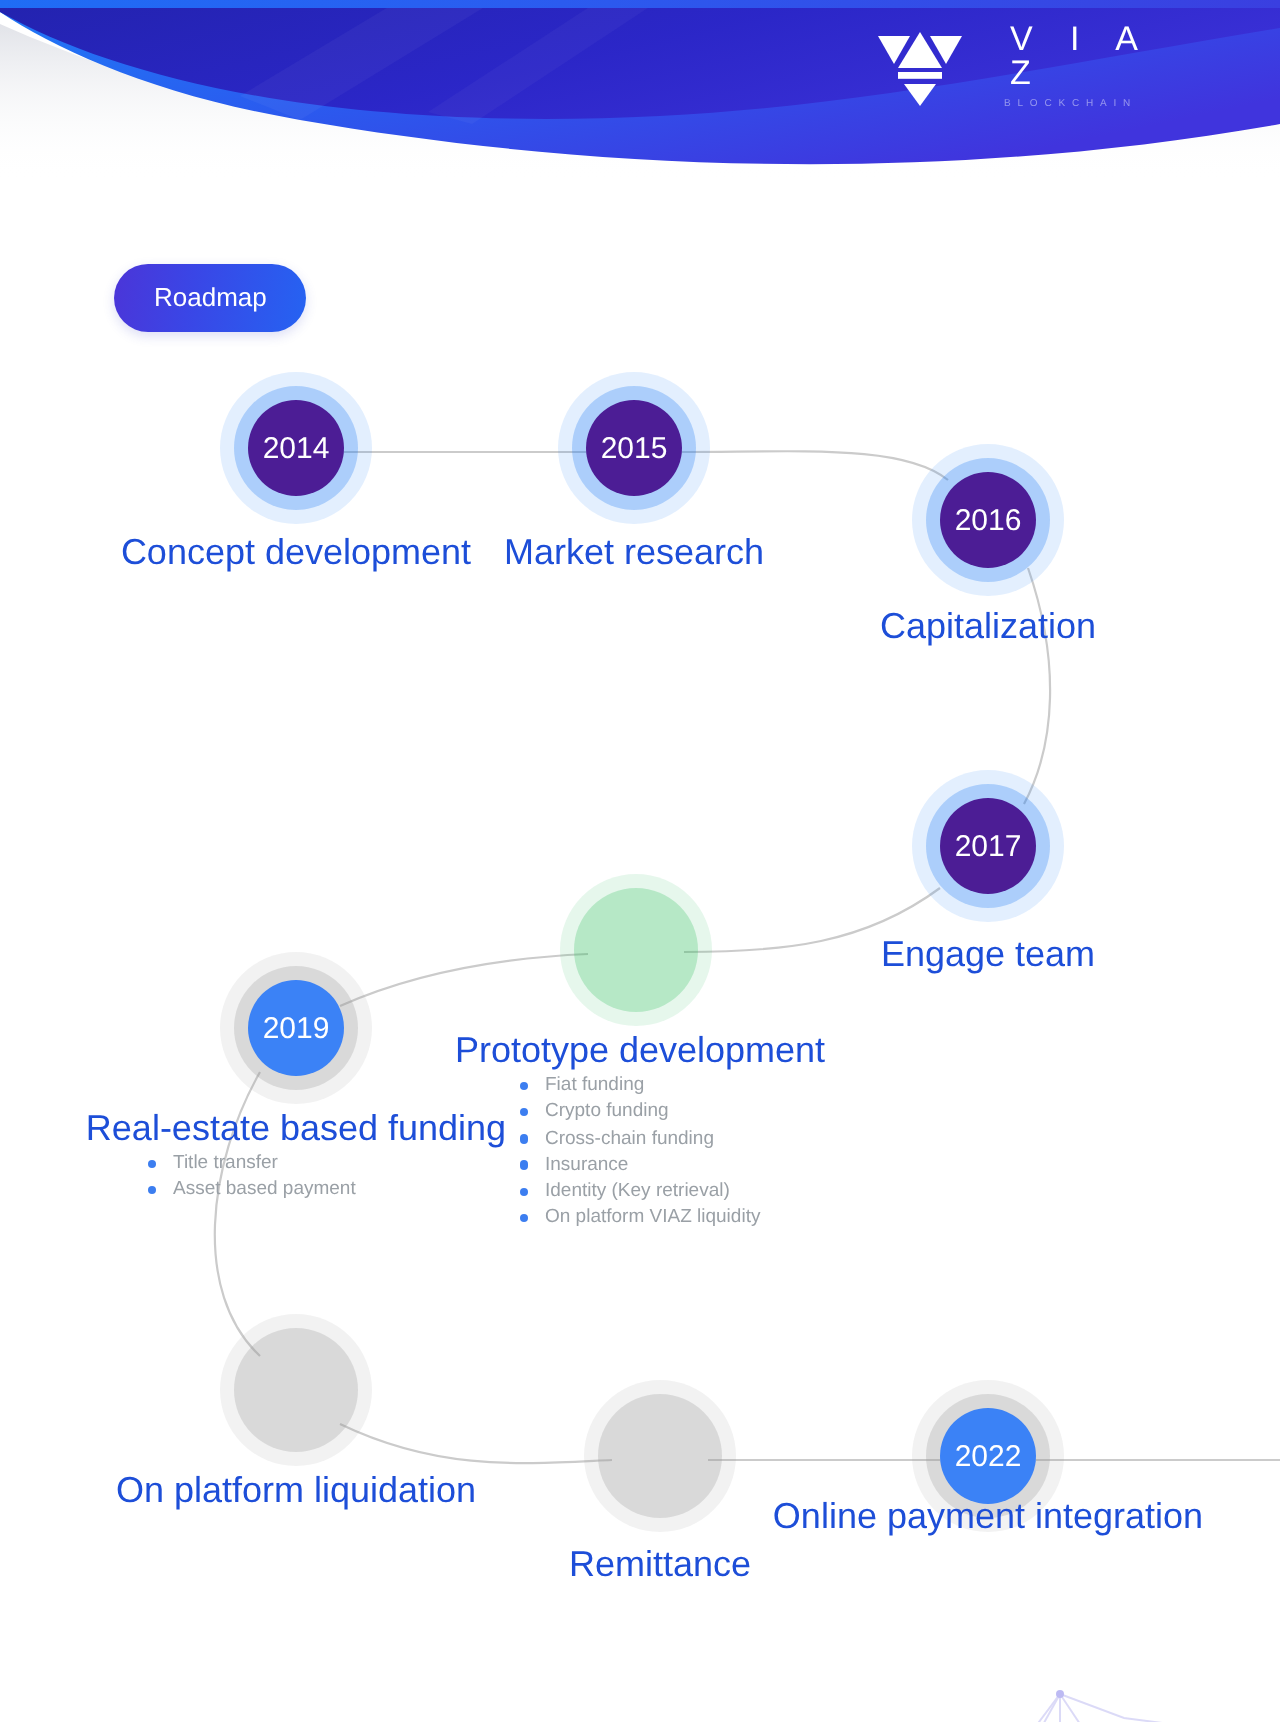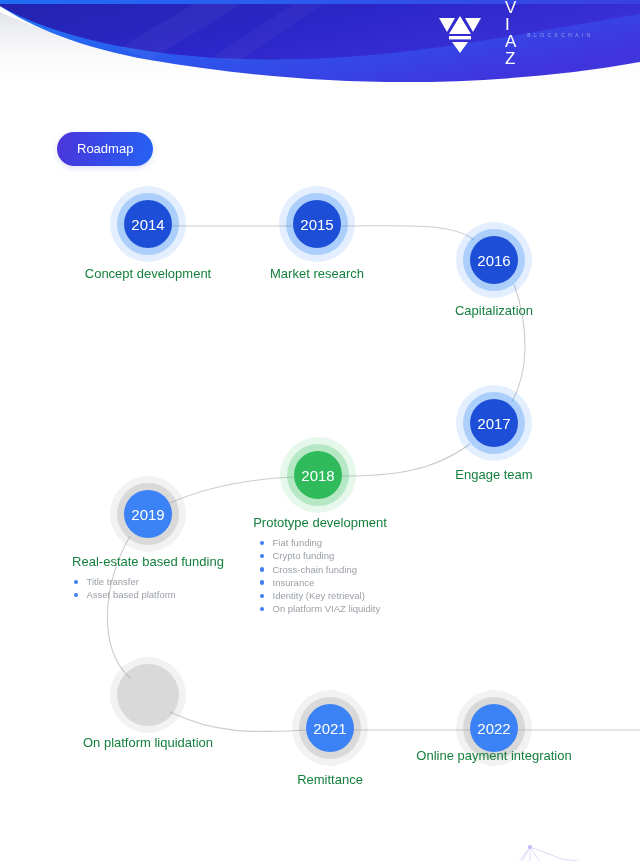--- a/index.html
+++ b/index.html
@@ -36,21 +36,21 @@
   }
 
   
   #logo {
     position:absolute; left:438px; top:10px;
     width:140px; height:46px;
     z-index:5;
     display:flex; align-items:center; gap:16px;
   }
   #logo-mark { width:44px; height:42px; position:relative; flex:none; }
-  #logo-text { display:flex; flex-direction:row; align-items:center; }
+  #logo-text { display:flex; flex-direction:column; }
   .wordmark {
     color:#ffffff;
     font-size:17px;
     letter-spacing:7px;
     font-weight:300;
     line-height:1;
     padding-left:7px;
   }
   .subword {
     color:rgba(255,255,255,.45);
@@ -109,38 +109,38 @@
     width:48px; height:48px;
     border-radius:50%;
     display:flex; align-items:center; justify-content:center;
     color:#ffffff;
     font-size:15px;
   }
 
   
   .node.blue .halo-outer { background:rgba(28,122,246,.12); }
   .node.blue .halo-inner { background:rgba(28,122,246,.28); }
-  .node.blue .disc { background:#1d4ed8; }
+  .node.blue .disc { background:#4c1d95; }
 
   
   .node.green .halo-outer { background:rgba(53,191,96,.12); }
   .node.green .halo-inner { background:rgba(53,191,96,.27); }
   .node.green .disc { background:#2fba5c; }
 
   
   .node.gray .halo-outer { background:rgba(150,150,150,.12); }
   .node.gray .halo-inner { background:rgba(150,150,150,.27); }
   .node.gray .disc { background:#3b82f6; }
 
   
   .node-label {
     position:absolute;
     z-index:5;
-    color:#15803d;
-    font-size:13px;
+    color:#1d4ed8;
+    font-size:18px;
     white-space:nowrap;
     transform:translateX(-50%);
   }
 
   
   .bullets {
     position:absolute;
     z-index:5;
     list-style:none;
   }
@@ -274,50 +274,48 @@
       <div class="node-label" style="left: 494px; top: 303px;">Capitalization</div>
       <div class="node blue" style="left: 494px; top: 423px;">
         <div class="halo-outer"></div>
         <div class="halo-inner"></div>
         <div class="disc">2017</div>
       </div>
       <div class="node-label" style="left: 494px; top: 467px;">Engage team</div>
       <div class="node green" style="left: 318px; top: 475px;">
         <div class="halo-outer"></div>
         <div class="halo-inner"></div>
-        <div class="disc">2018</div>
       </div>
       <div class="node-label" style="left: 320px; top: 515px;">Prototype development</div>
       <ul class="bullets" style="left: 258.5px; top: 536px;">
         <li>Fiat funding</li>
         <li>Crypto funding</li>
         <li>Cross-chain funding</li>
         <li>Insurance</li>
         <li>Identity (Key retrieval)</li>
         <li>On platform VIAZ liquidity</li>
       </ul>
       <div class="node gray" style="left: 148px; top: 514px;">
         <div class="halo-outer"></div>
         <div class="halo-inner"></div>
         <div class="disc">2019</div>
       </div>
       <div class="node-label" style="left: 148px; top: 554px;">Real-estate based funding</div>
       <ul class="bullets" style="left: 72.5px; top: 575px;">
         <li>Title transfer</li>
-        <li>Asset based platform</li>
+        <li>Asset based payment</li>
       </ul>
       <div class="node gray" style="left: 148px; top: 695px;">
         <div class="halo-outer"></div>
         <div class="halo-inner"></div>
       </div>
       <div class="node-label" style="left: 148px; top: 735px;">On platform liquidation</div>
       <div class="node gray" style="left: 330px; top: 728px;">
         <div class="halo-outer"></div>
         <div class="halo-inner"></div>
-        <div class="disc">2021</div>
       </div>
       <div class="node-label" style="left: 330px; top: 772px;">Remittance</div>
       <div class="node gray" style="left: 494px; top: 728px;">
         <div class="halo-outer"></div>
         <div class="halo-inner"></div>
         <div class="disc">2022</div>
       </div>
       <div class="node-label" style="left: 494px; top: 748px;">Online payment integration</div>
     </div>
 

